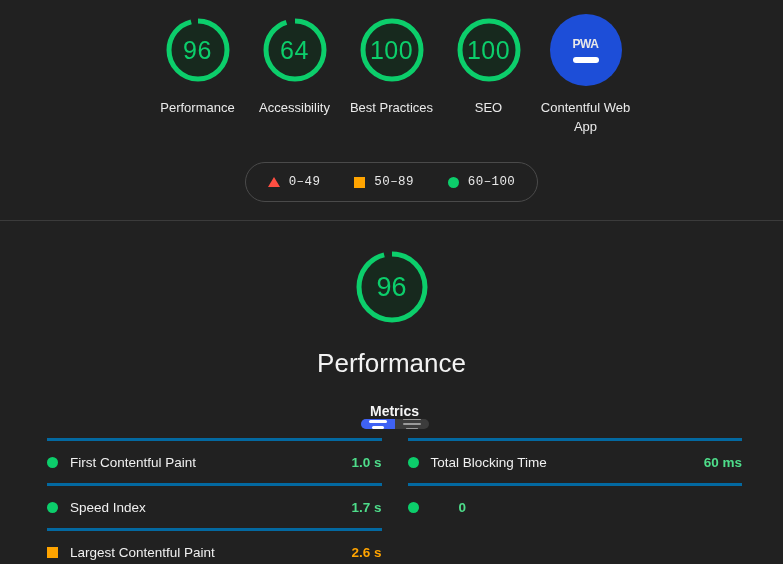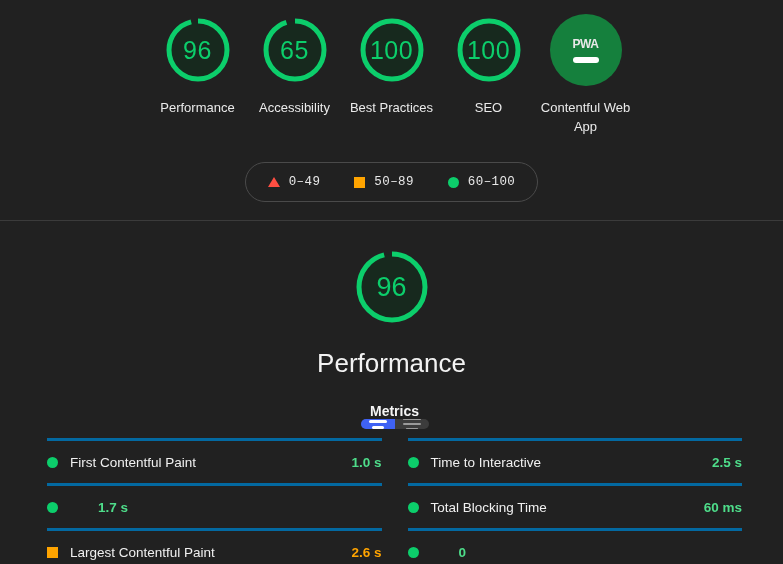--- a/index.html
+++ b/index.html
@@ -68,21 +68,21 @@
     line-height: 19px;
     color: #eaeaea;
     text-align: center;
     max-width: 94px;
   }
 
   .pwa-badge {
     width: 72px;
     height: 72px;
     border-radius: 50%;
-    background: #15803d;
+    background: #1d4ed8;
     display: flex;
     flex-direction: column;
     align-items: center;
     justify-content: center;
   }
   .pwa-text {
     font-size: 12px;
     font-weight: bold;
     color: #e8e8e8;
     letter-spacing: -0.5px;
@@ -262,21 +262,21 @@
         </div>
         <div class="gauge-label">Performance</div>
       </div>
 
       <div class="gauge-item">
         <div class="gauge-wrap">
           <svg class="gauge-svg" viewBox="0 0 72 72">
             <circle cx="36" cy="36" r="29" fill="#17291e" stroke="none"></circle>
             <circle cx="36" cy="36" r="29" fill="none" stroke="#0cce6b" stroke-width="5" stroke-dasharray="173.2 182.2" stroke-linecap="butt"></circle>
           </svg>
-          <span class="gauge-num" style="color:#0cce6b">65</span>
+          <span class="gauge-num" style="color:#0cce6b">64</span>
         </div>
         <div class="gauge-label">Accessibility</div>
       </div>
 
       <div class="gauge-item">
         <div class="gauge-wrap">
           <svg class="gauge-svg" viewBox="0 0 72 72">
             <circle cx="36" cy="36" r="29" fill="#17291e" stroke="none"></circle>
             <circle cx="36" cy="36" r="29" fill="none" stroke="#0cce6b" stroke-width="5" stroke-dasharray="182.2 182.2" stroke-linecap="butt"></circle>
           </svg>
@@ -354,37 +354,33 @@
     <div class="metrics-columns">
 
       <div class="metrics-col">
         <div class="metric-row">
           <span class="metric-marker m-circle"></span>
           <span class="metric-name">First Contentful Paint</span>
           <span class="metric-value v-pass">1.0 s</span>
         </div>
         <div class="metric-row">
           <span class="metric-marker m-circle"></span>
+          <span class="metric-name">Speed Index</span>
           <span class="metric-value v-pass">1.7 s</span>
         </div>
         <div class="metric-row">
           <span class="metric-marker m-square"></span>
           <span class="metric-name">Largest Contentful Paint</span>
           <span class="metric-value v-average">2.6 s</span>
         </div>
       </div>
 
       <div class="metrics-col">
         <div class="metric-row">
           <span class="metric-marker m-circle"></span>
-          <span class="metric-name">Time to Interactive</span>
-          <span class="metric-value v-pass">2.5 s</span>
-        </div>
-        <div class="metric-row">
-          <span class="metric-marker m-circle"></span>
           <span class="metric-name">Total Blocking Time</span>
           <span class="metric-value v-pass">60 ms</span>
         </div>
         <div class="metric-row">
           <span class="metric-marker m-circle"></span>
           <span class="metric-value v-pass">0</span>
         </div>
       </div>
 
     </div>

